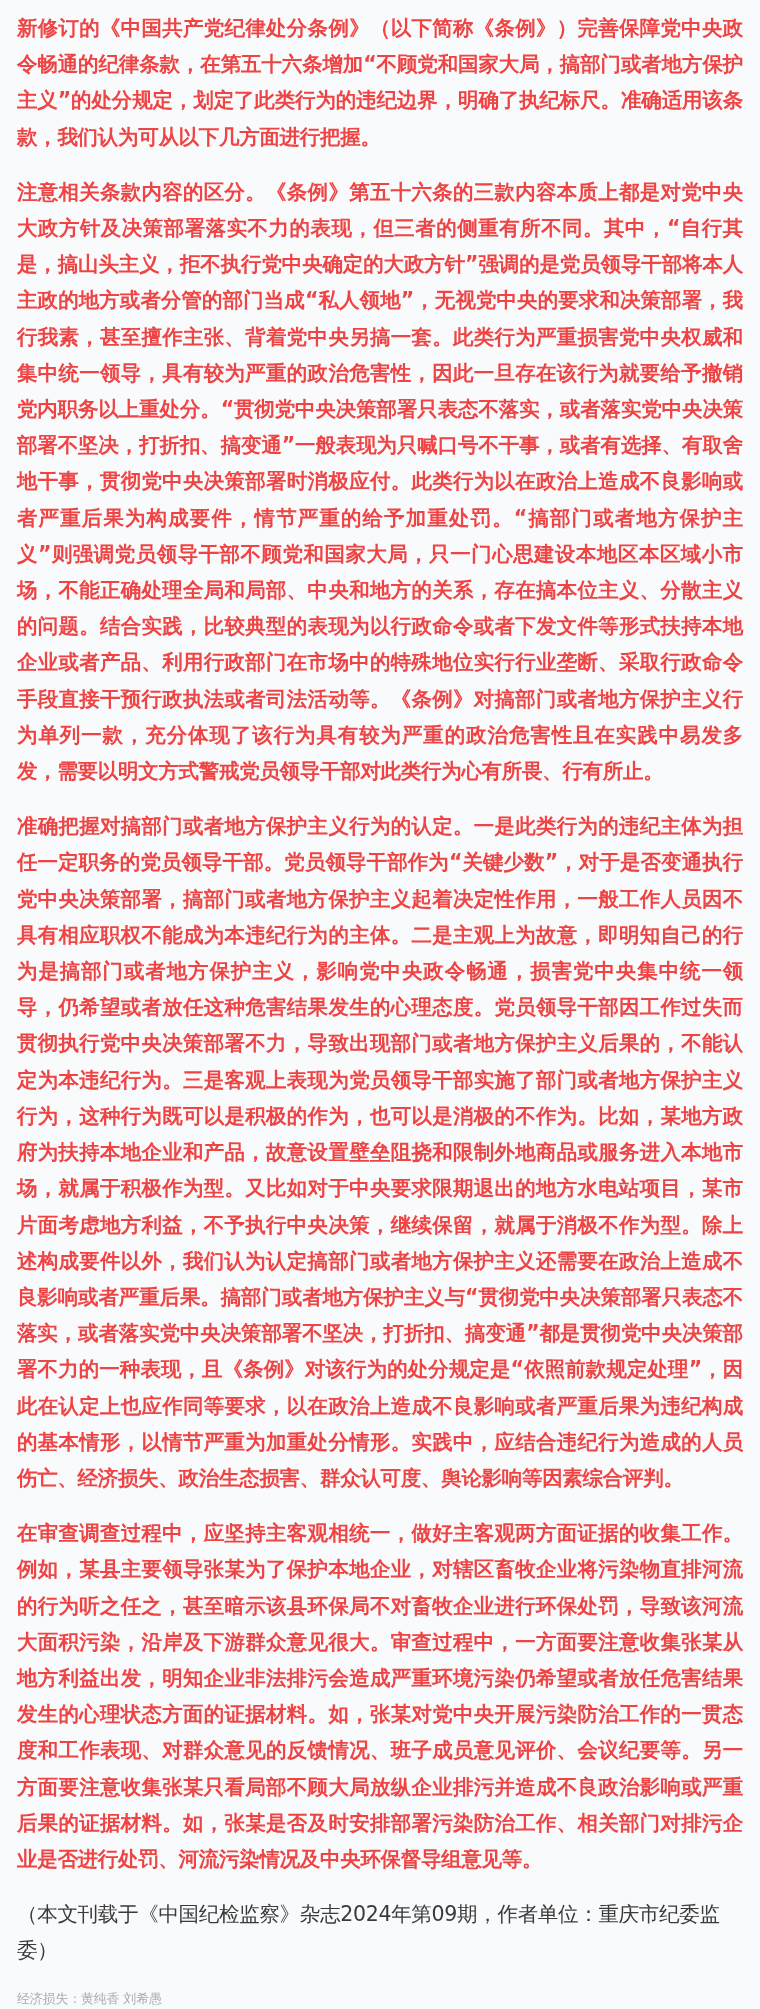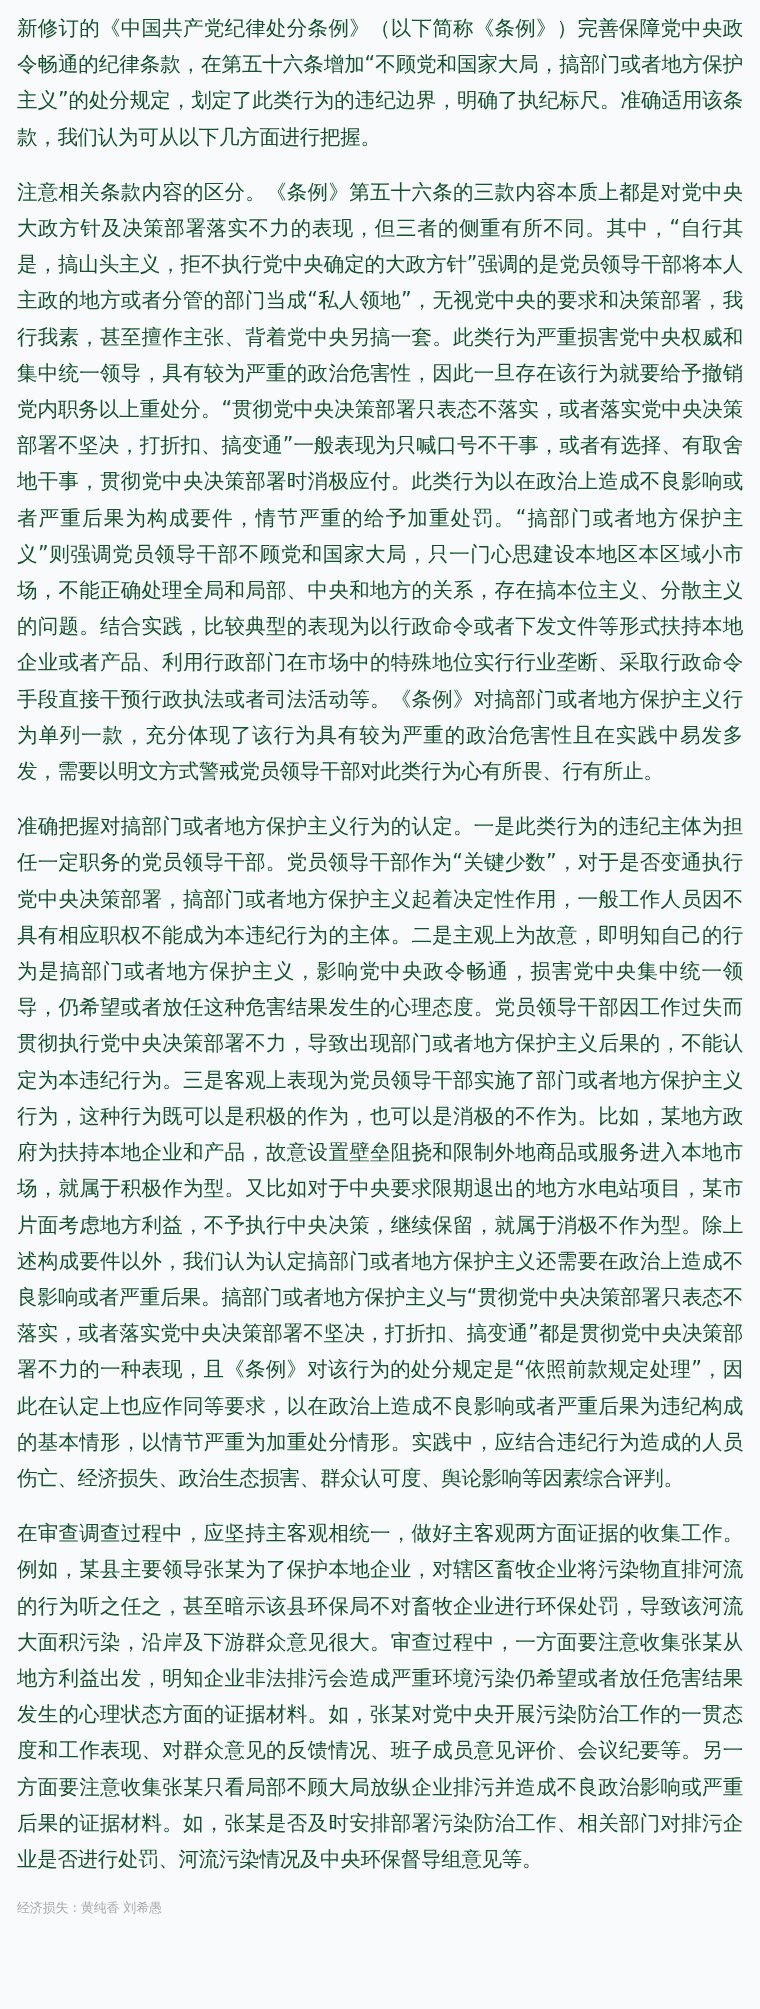--- a/index.html
+++ b/index.html
@@ -17,21 +17,22 @@
     }
     .article {
       width: 726px;
     }
     .para {
       margin: 0 0 19px 0;
       font-size: 20.5px;
       line-height: 36.2px;
       letter-spacing: -0.3px;
       text-align: justify;
-      color: #14532d;
+      color: #ef4444;
+      font-weight: bold;
     }
     .source-note {
       margin: 0 0 18px 0;
       font-size: 20.5px;
       line-height: 36.2px;
       letter-spacing: -0.3px;
       color: #3a3a3a;
     }
     .credits {
       font-size: 13px;
@@ -43,20 +44,21 @@
     .credit-label, .credit-sep, .credit-value { display: inline; }
   </style>
 </head>
 <body>
 
 <div class="article">
   <p class="para">新修订的《中国共产党纪律处分条例》（以下简称《条例》）完善保障党中央政令畅通的纪律条款，在第五十六条增加“不顾党和国家大局，搞部门或者地方保护主义”的处分规定，划定了此类行为的违纪边界，明确了执纪标尺。准确适用该条款，我们认为可从以下几方面进行把握。</p>
   <p class="para">注意相关条款内容的区分。《条例》第五十六条的三款内容本质上都是对党中央大政方针及决策部署落实不力的表现，但三者的侧重有所不同。其中，“自行其是，搞山头主义，拒不执行党中央确定的大政方针”强调的是党员领导干部将本人主政的地方或者分管的部门当成“私人领地”，无视党中央的要求和决策部署，我行我素，甚至擅作主张、背着党中央另搞一套。此类行为严重损害党中央权威和集中统一领导，具有较为严重的政治危害性，因此一旦存在该行为就要给予撤销党内职务以上重处分。“贯彻党中央决策部署只表态不落实，或者落实党中央决策部署不坚决，打折扣、搞变通”一般表现为只喊口号不干事，或者有选择、有取舍地干事，贯彻党中央决策部署时消极应付。此类行为以在政治上造成不良影响或者严重后果为构成要件，情节严重的给予加重处罚。“搞部门或者地方保护主义”则强调党员领导干部不顾党和国家大局，只一门心思建设本地区本区域小市场，不能正确处理全局和局部、中央和地方的关系，存在搞本位主义、分散主义的问题。结合实践，比较典型的表现为以行政命令或者下发文件等形式扶持本地企业或者产品、利用行政部门在市场中的特殊地位实行行业垄断、采取行政命令手段直接干预行政执法或者司法活动等。《条例》对搞部门或者地方保护主义行为单列一款，充分体现了该行为具有较为严重的政治危害性且在实践中易发多发，需要以明文方式警戒党员领导干部对此类行为心有所畏、行有所止。</p>
   <p class="para">准确把握对搞部门或者地方保护主义行为的认定。一是此类行为的违纪主体为担任一定职务的党员领导干部。党员领导干部作为“关键少数”，对于是否变通执行党中央决策部署，搞部门或者地方保护主义起着决定性作用，一般工作人员因不具有相应职权不能成为本违纪行为的主体。二是主观上为故意，即明知自己的行为是搞部门或者地方保护主义，影响党中央政令畅通，损害党中央集中统一领导，仍希望或者放任这种危害结果发生的心理态度。党员领导干部因工作过失而贯彻执行党中央决策部署不力，导致出现部门或者地方保护主义后果的，不能认定为本违纪行为。三是客观上表现为党员领导干部实施了部门或者地方保护主义行为，这种行为既可以是积极的作为，也可以是消极的不作为。比如，某地方政府为扶持本地企业和产品，故意设置壁垒阻挠和限制外地商品或服务进入本地市场，就属于积极作为型。又比如对于中央要求限期退出的地方水电站项目，某市片面考虑地方利益，不予执行中央决策，继续保留，就属于消极不作为型。除上述构成要件以外，我们认为认定搞部门或者地方保护主义还需要在政治上造成不良影响或者严重后果。搞部门或者地方保护主义与“贯彻党中央决策部署只表态不落实，或者落实党中央决策部署不坚决，打折扣、搞变通”都是贯彻党中央决策部署不力的一种表现，且《条例》对该行为的处分规定是“依照前款规定处理”，因此在认定上也应作同等要求，以在政治上造成不良影响或者严重后果为违纪构成的基本情形，以情节严重为加重处分情形。实践中，应结合违纪行为造成的人员伤亡、经济损失、政治生态损害、群众认可度、舆论影响等因素综合评判。</p>
   <p class="para">在审查调查过程中，应坚持主客观相统一，做好主客观两方面证据的收集工作。例如，某县主要领导张某为了保护本地企业，对辖区畜牧企业将污染物直排河流的行为听之任之，甚至暗示该县环保局不对畜牧企业进行环保处罚，导致该河流大面积污染，沿岸及下游群众意见很大。审查过程中，一方面要注意收集张某从地方利益出发，明知企业非法排污会造成严重环境污染仍希望或者放任危害结果发生的心理状态方面的证据材料。如，张某对党中央开展污染防治工作的一贯态度和工作表现、对群众意见的反馈情况、班子成员意见评价、会议纪要等。另一方面要注意收集张某只看局部不顾大局放纵企业排污并造成不良政治影响或严重后果的证据材料。如，张某是否及时安排部署污染防治工作、相关部门对排污企业是否进行处罚、河流污染情况及中央环保督导组意见等。</p>
+  <p class="source-note">（本文刊载于《中国纪检监察》杂志2024年第09期，作者单位：重庆市纪委监委）</p>
 
   <div class="credits">
     <span class="credit-line">
       <span class="credit-label">经济损失</span><span class="credit-sep">：</span><span class="credit-value">黄纯香 刘希愚</span>
     </span>
 
   </div>
 </div>
 
 </body></html>

